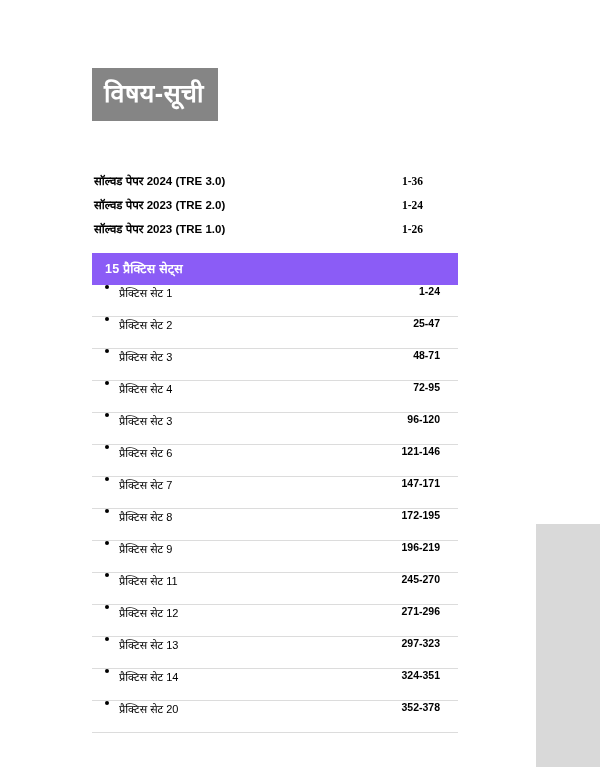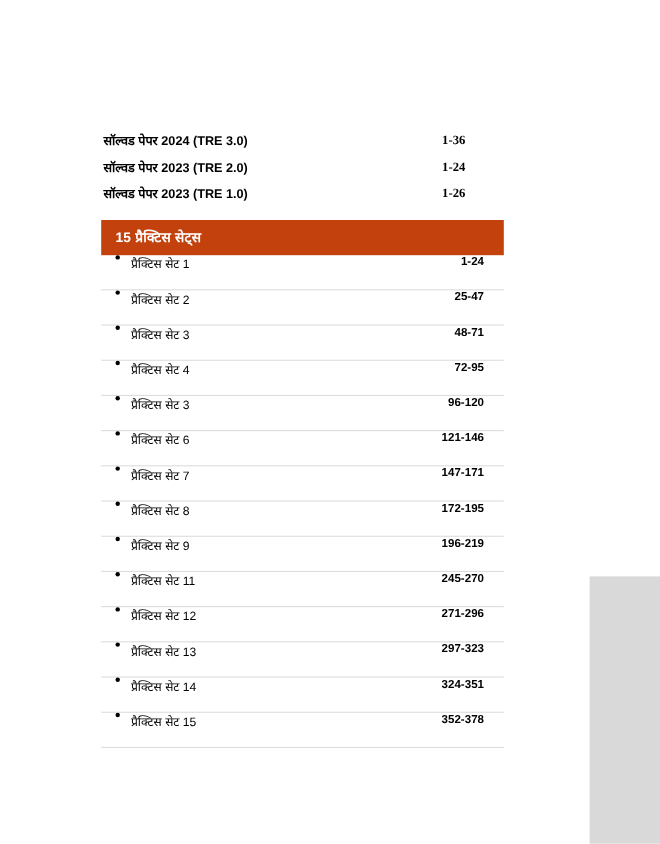--- a/index.html
+++ b/index.html
@@ -57,21 +57,21 @@
     color: #000000;
     padding: 4px 0 5px 2px;
   }
   .top-row .pages {
     padding-right: 35px;
     font-family: Liberation Serif, serif;
   }
   
   .section-bar {
     margin-top: 12px;
-    background: #c2410c;
+    background: #8b5cf6;
     color: #ffffff;
     font-size: 12.5px;
     font-weight: bold;
     padding: 7px 0 8px 13px;
     letter-spacing: 0.2px;
   }
   .set-row {
     display: flex;
     align-items: flex-start;
     border-bottom: 1px solid #dcdcdc;
@@ -104,20 +104,21 @@
 </style>
 </head>
 <body>
 
 <div class="page">
 
   <div class="edge-block"></div>
 
   <div class="content">
 
+    <div class="title-badge">विषय-सूची</div>
 
     <div class="top-list">
 
       <div class="top-row">
         <span class="label">सॉल्वड पेपर 2024 (TRE 3.0)</span>
         <span class="pages">1-36</span>
       </div>
 
       <div class="top-row">
         <span class="label">सॉल्वड पेपर 2023 (TRE 2.0)</span>
@@ -209,20 +210,20 @@
       </div>
 
       <div class="set-row">
         <span class="bullet"></span>
         <span class="set-label">प्रैक्टिस सेट 14</span>
         <span class="set-pages">324-351</span>
       </div>
 
       <div class="set-row">
         <span class="bullet"></span>
-        <span class="set-label">प्रैक्टिस सेट 15</span>
+        <span class="set-label">प्रैक्टिस सेट 20</span>
         <span class="set-pages">352-378</span>
       </div>
 
     </div>
 
   </div>
 </div>
 
 </body></html>

